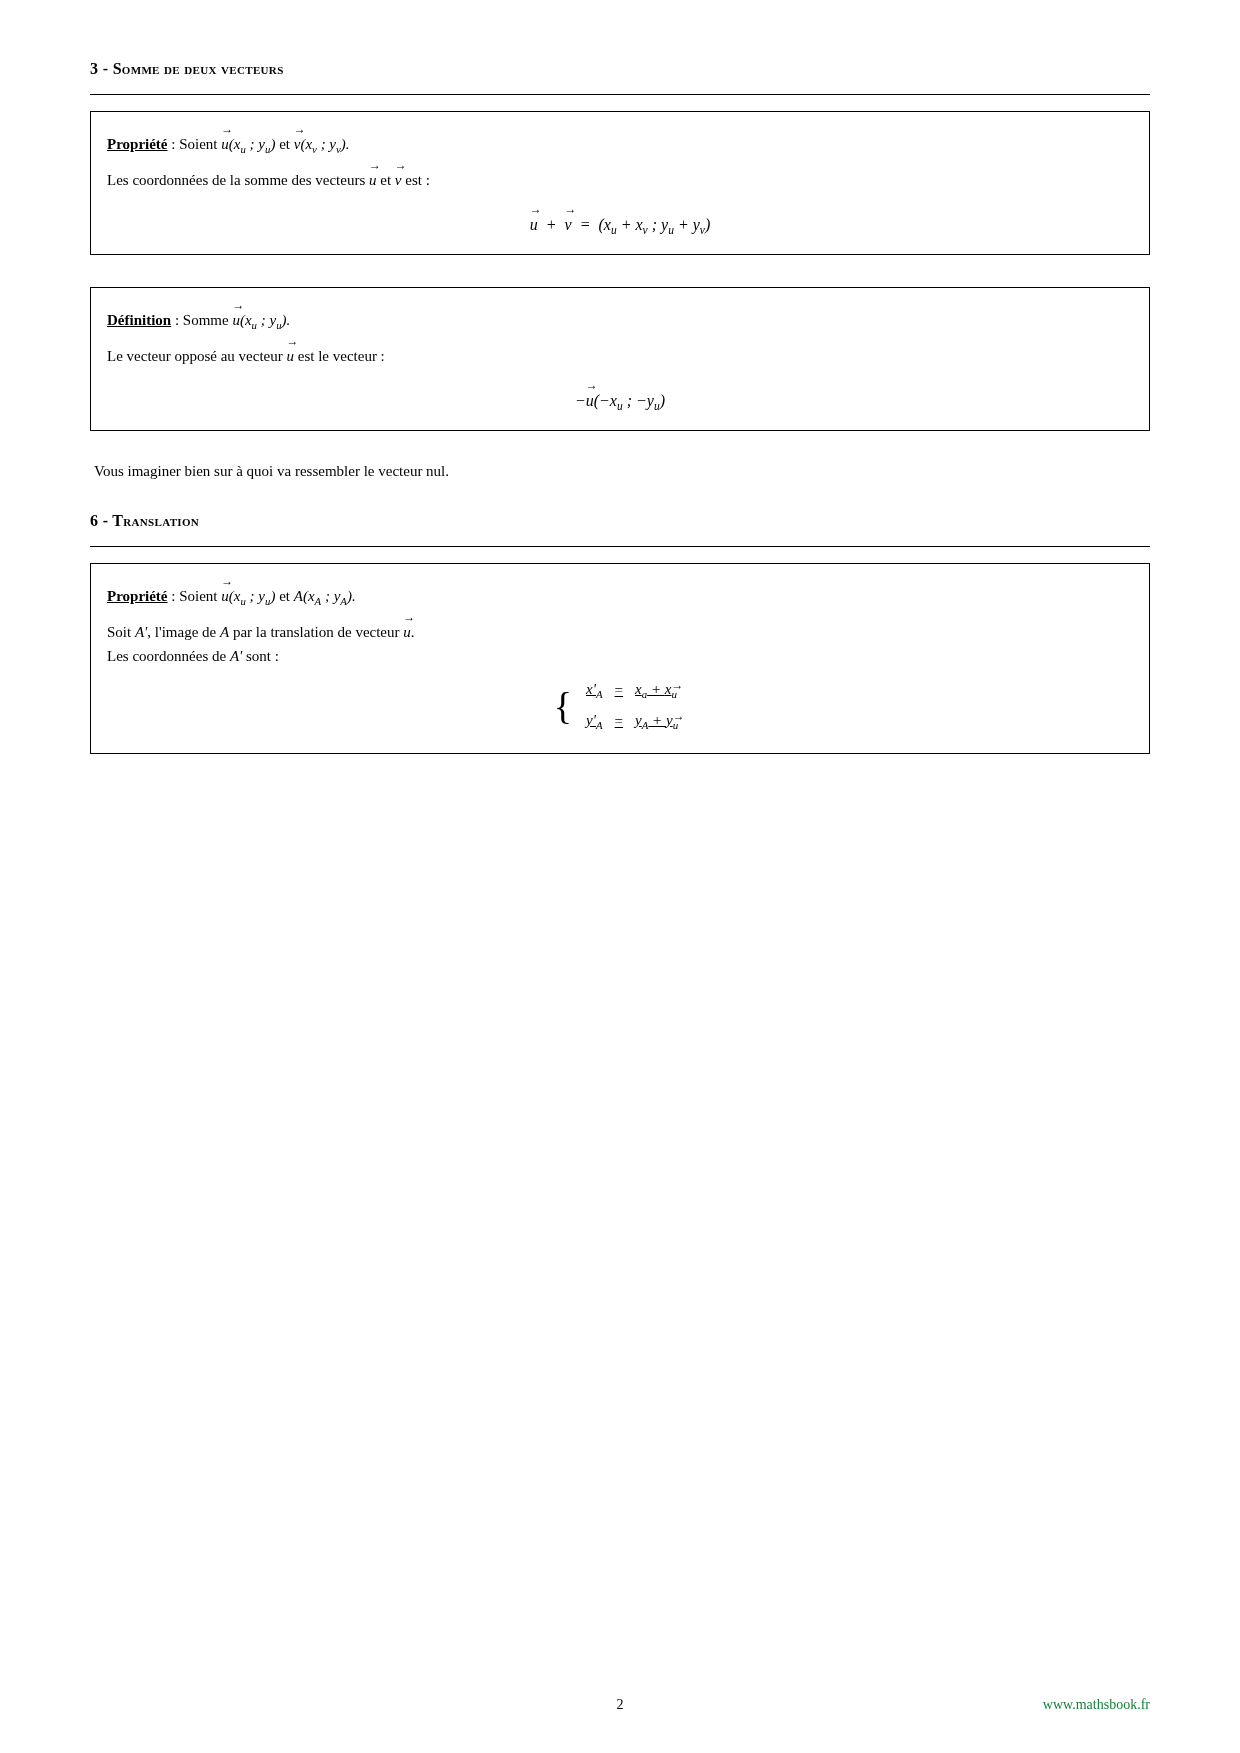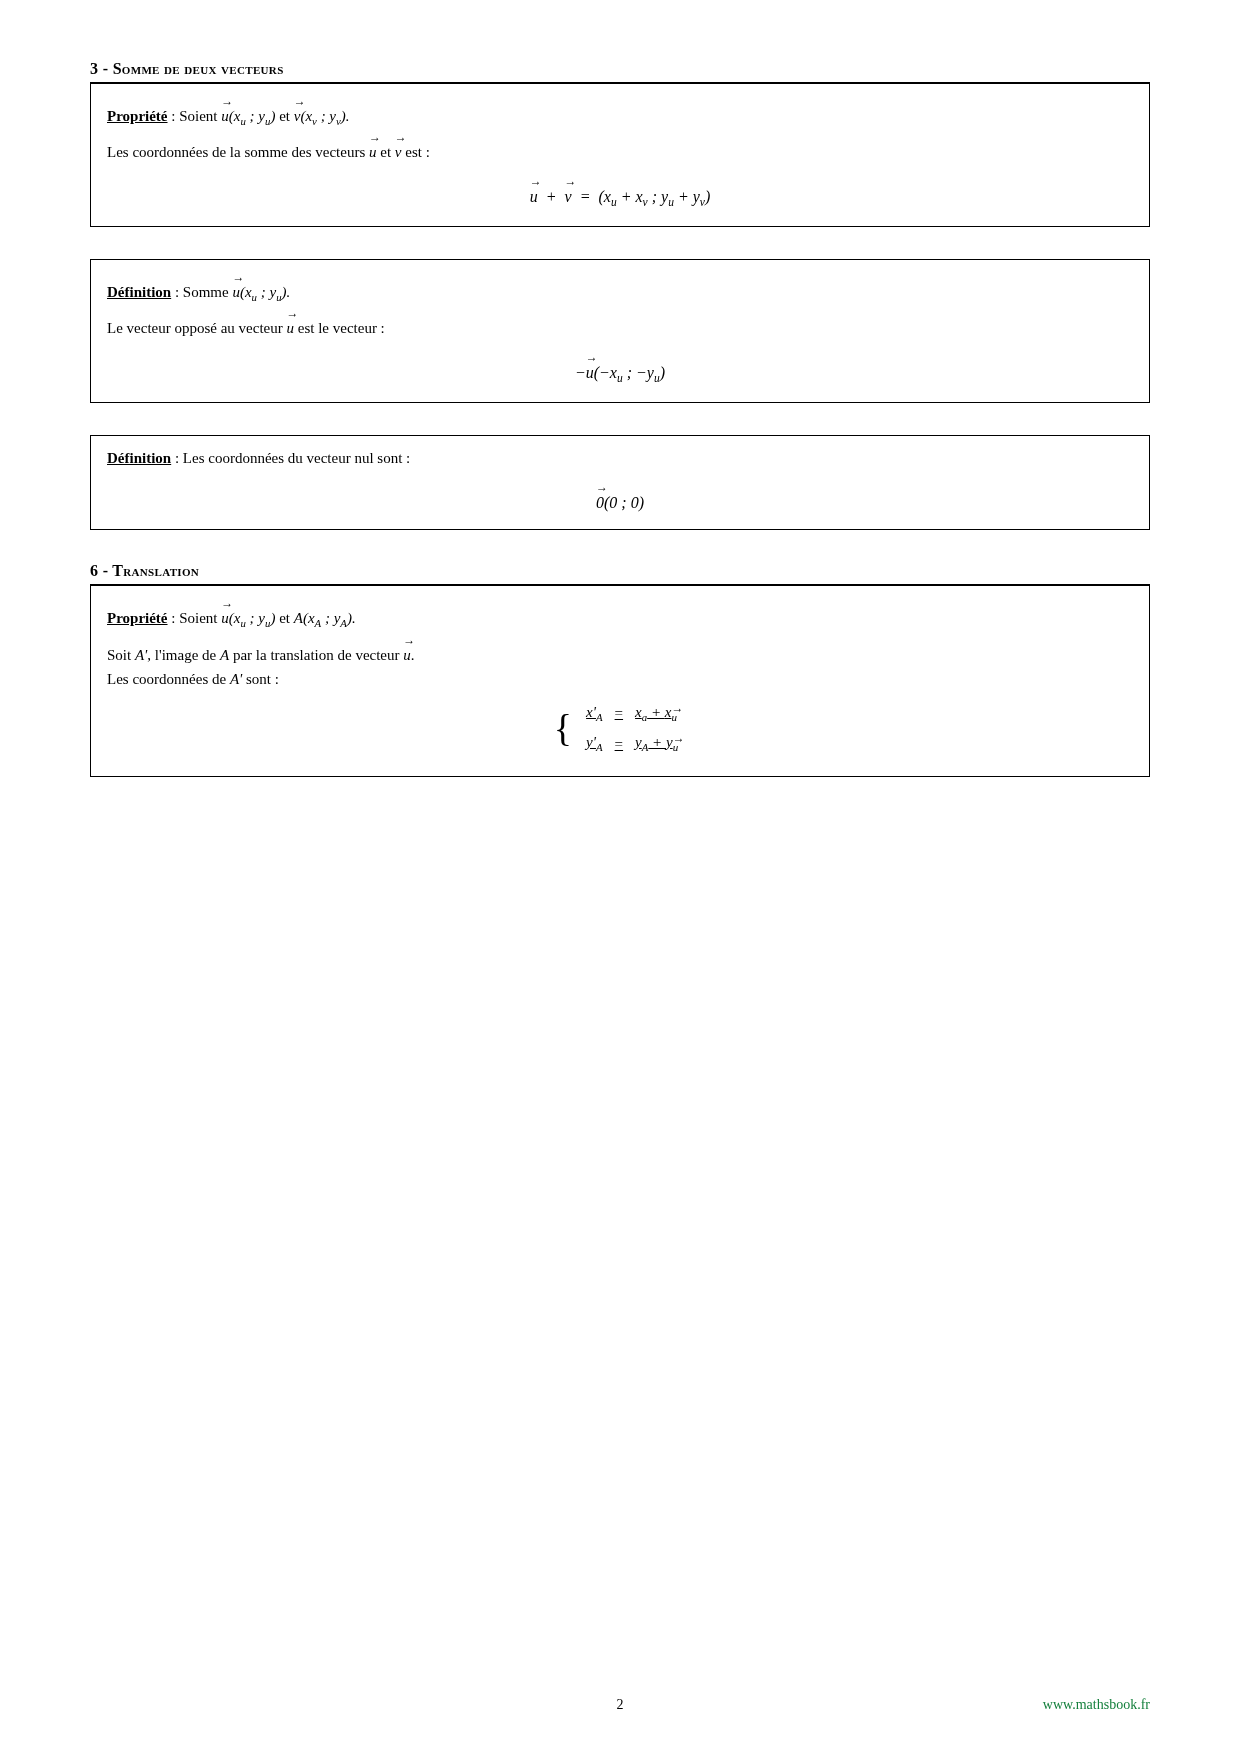--- a/index.html
+++ b/index.html
@@ -23,22 +23,22 @@
 
     .section {
       margin-bottom: 32px;
     }
 
     .section-title {
       font-size: 16px;
       font-weight: bold;
       font-variant: small-caps;
       border-bottom: 1px solid #000;
-      padding-bottom: 4px;
-      margin-bottom: 0;
+      padding-bottom: 16px;
+      margin-bottom: 16px;
       letter-spacing: 0.02em;
     }
 
     .box {
       border: 1px solid #000;
       padding: 10px 16px;
       margin-bottom: 0;
       font-size: 15px;
       line-height: 1.6;
     }
@@ -169,28 +169,21 @@
       <span>Le vecteur opposé au vecteur <span class="rvec math"><span class="letter">u</span></span> est le vecteur :</span>
       <div class="formula-center">
         <span class="math">
           −<span class="rvec"><span class="letter">u</span></span>(−x<sub>u</sub> ; −y<sub>u</sub>)
         </span>
       </div>
     </div>
   </div>
 
   <div class="section">
-    <div class="box">
-      <span class="box-label">Définition</span><span> : Les coordonnées du vecteur nul sont :</span>
-      <div class="formula-center">
-        <span class="math">
-          <span class="rvec" style="padding-top: 10px;"><span class="letter">0</span></span>(0 ; 0)
-        </span>
-      </div>
-    </div>
+    <p class="intro-text">Vous imaginer bien sur à quoi va ressembler le vecteur nul.</p>
   </div>
 
   <div class="section">
     <div class="section-title">
       <span>6</span> - <span>Translation</span>
     </div>
     <div class="box">
       <span class="box-label">Propriété</span><span> : Soient </span><span class="rvec math"><span class="letter">u</span></span><span class="math">(x</span><sub class="math">u</sub><span class="math"> ; y</span><sub class="math">u</sub><span class="math">)</span><span> et </span><span class="math"><i>A</i>(x<sub>A</sub> ; y<sub>A</sub>).</span><br>
       <span>Soit <i>A'</i>, l'image de <i>A</i> par la translation de vecteur <span class="rvec math"><span class="letter">u</span></span>.</span><br>
       <span>Les coordonnées de <i>A'</i> sont :</span>

